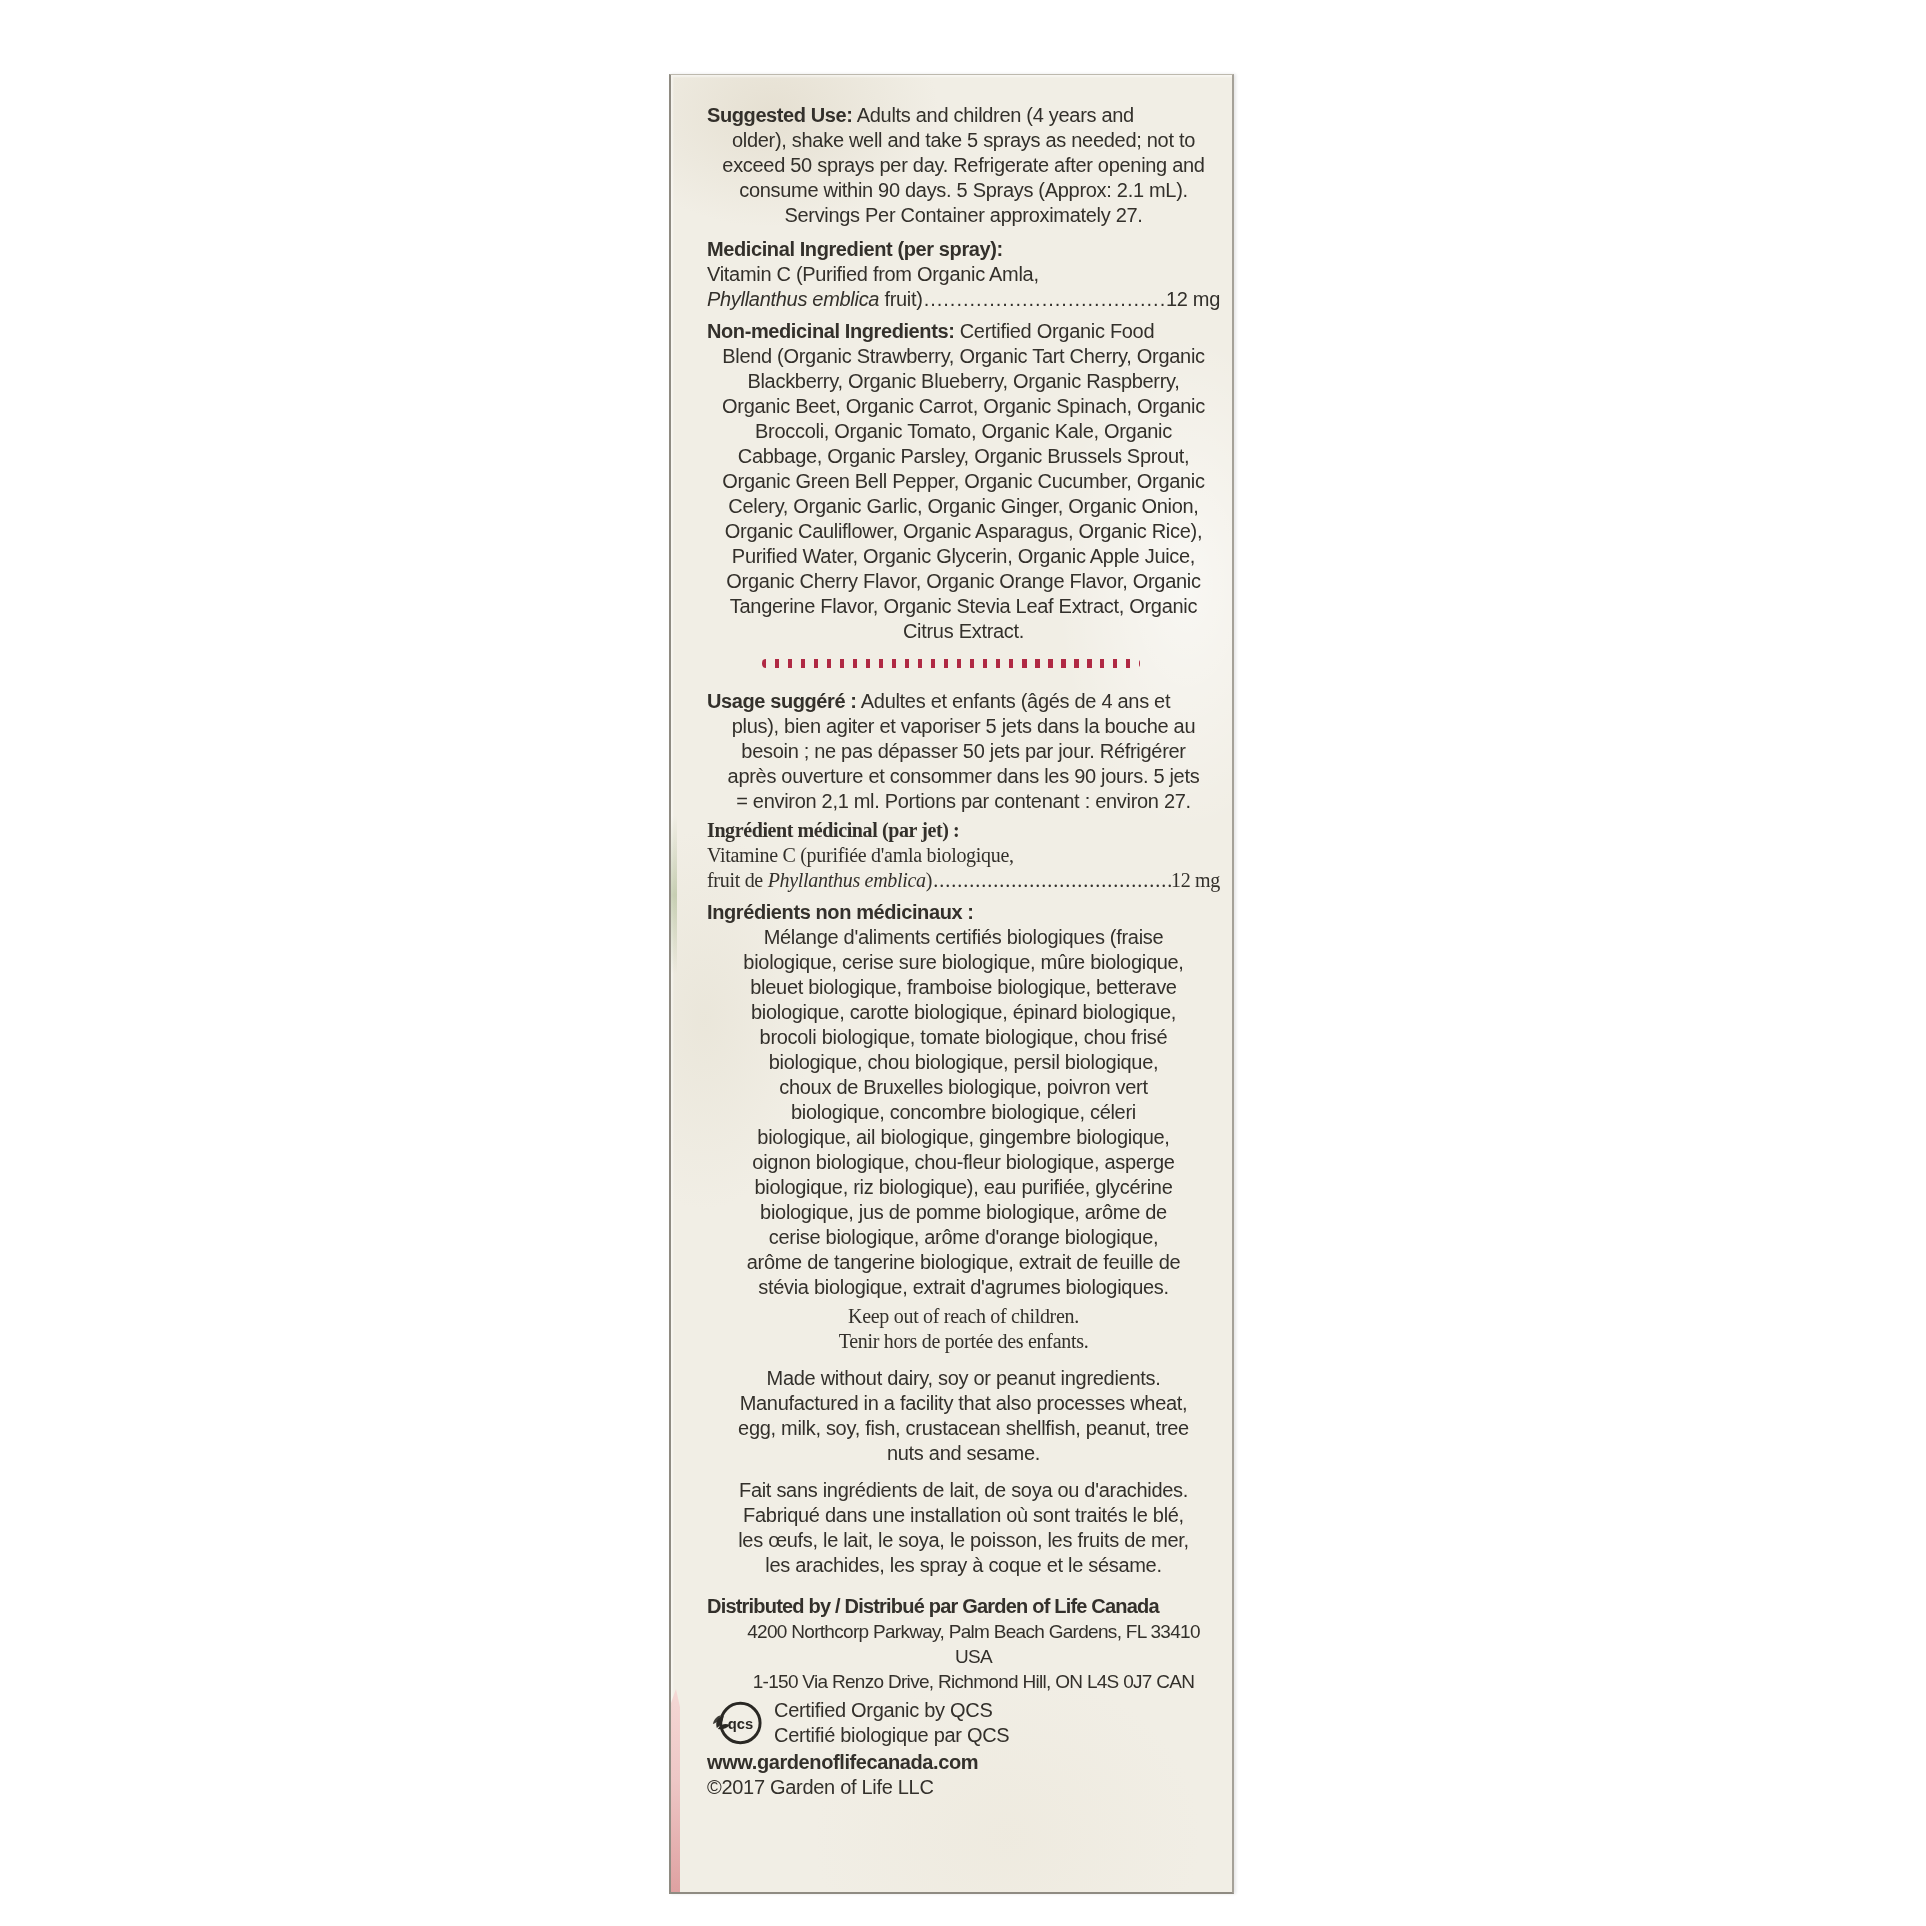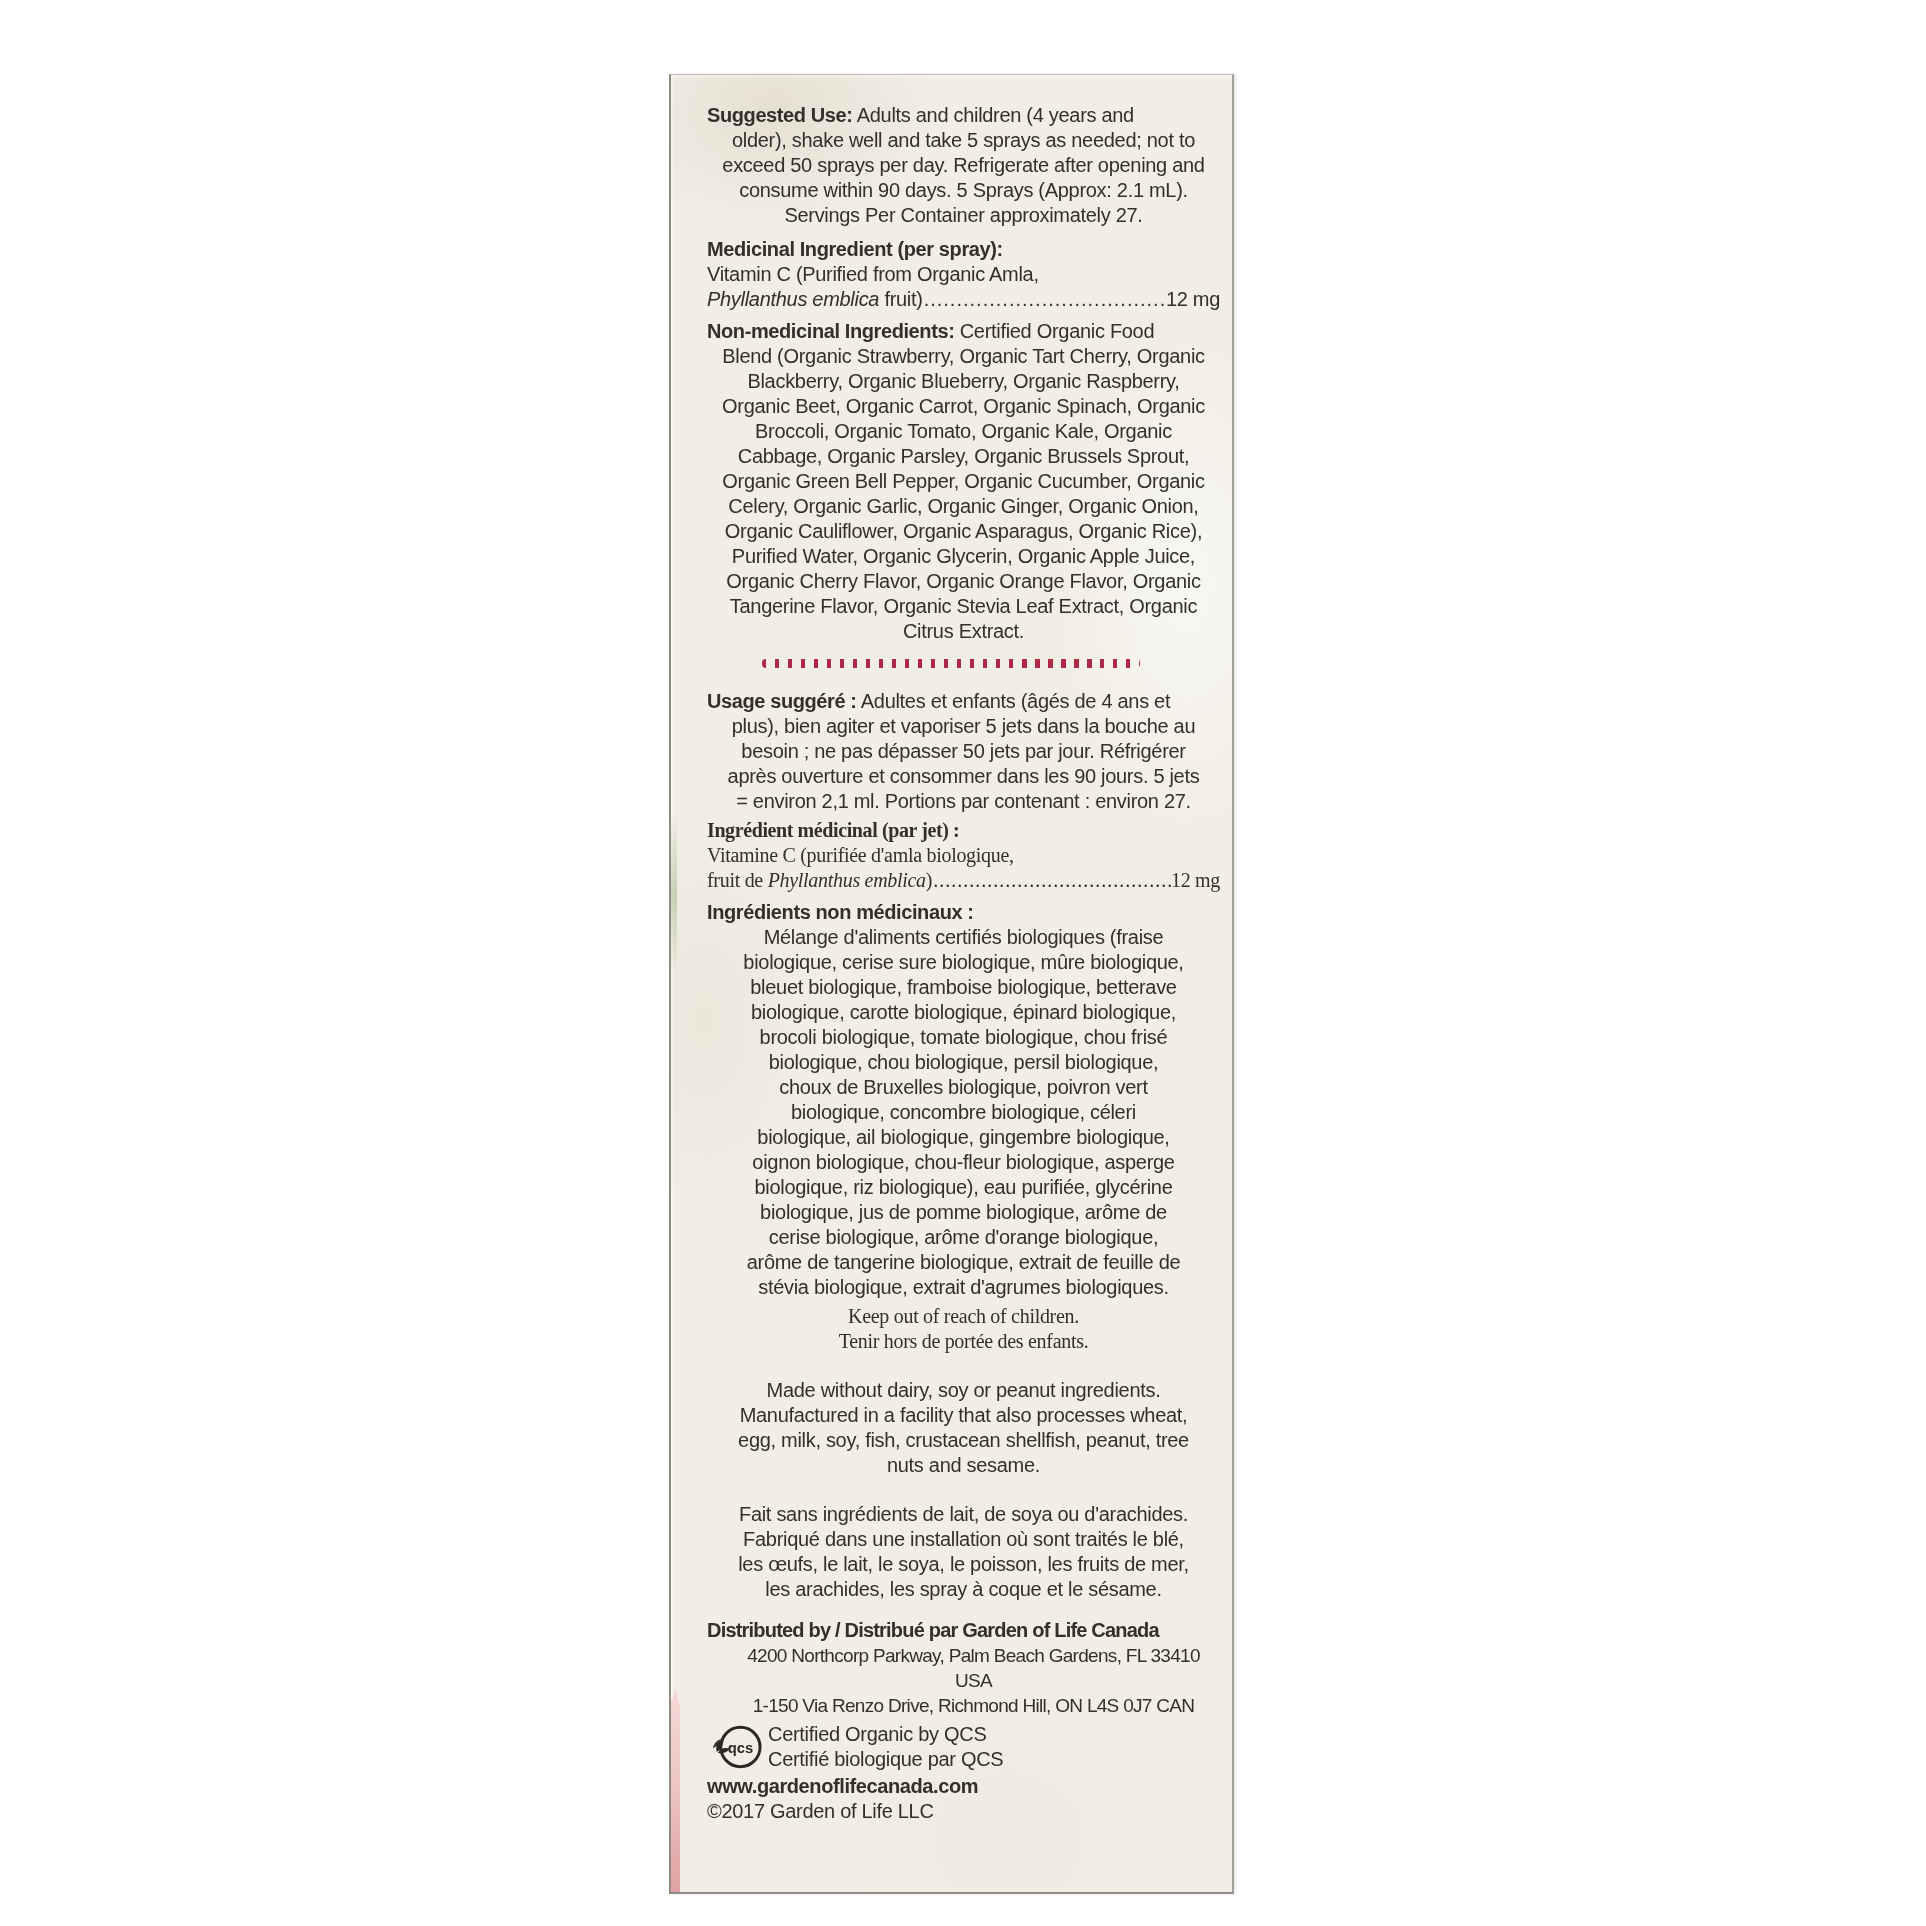--- a/index.html
+++ b/index.html
@@ -52,24 +52,24 @@
   .leader-row{display:flex;align-items:baseline;width:100%;}
   .leader{flex:1;overflow:hidden;white-space:nowrap;letter-spacing:1px;padding:0 3px 0 1px;}
   .leader-val{white-space:nowrap;}
   .divider{
     height:9px;width:378px;
     margin:15px 0 21px 55px;
     background:repeating-linear-gradient(90deg, #b02944 0px, #b02944 4.5px, transparent 4.5px, transparent 13px);
     border-radius:4px;
   }
   .mt9{margin-top:9px;}  .mt8{margin-top:4px;font-family:Liberation Serif, serif;}  .mt7{margin-top:7px;}
-  .mt10{margin-top:24px;} .mt16{margin-top:16px;} .mt2{margin-top:2px;}
+  .mt10{margin-top:12px;} .mt16{margin-top:16px;} .mt2{margin-top:2px;}
   .condensed{font-size:19px;line-height:25px;letter-spacing:-0.7px;margin-left:20px;}
   .distributor{letter-spacing:-0.8px;}
-  .cert{display:flex;align-items:center;gap:4px;margin-top:4px;}
+  .cert{display:flex;align-items:center;gap:10px;margin-top:4px;}
   .cert-text .line{line-height:25px;}
   .qcs-svg{flex:0 0 auto;display:block;}
 </style>
 </head>
 <body>
 
 <div class="panel">
 
   <section>
     <span class="line"><b>Suggested Use:</b><span> Adults and children (4 years and</span></span>

